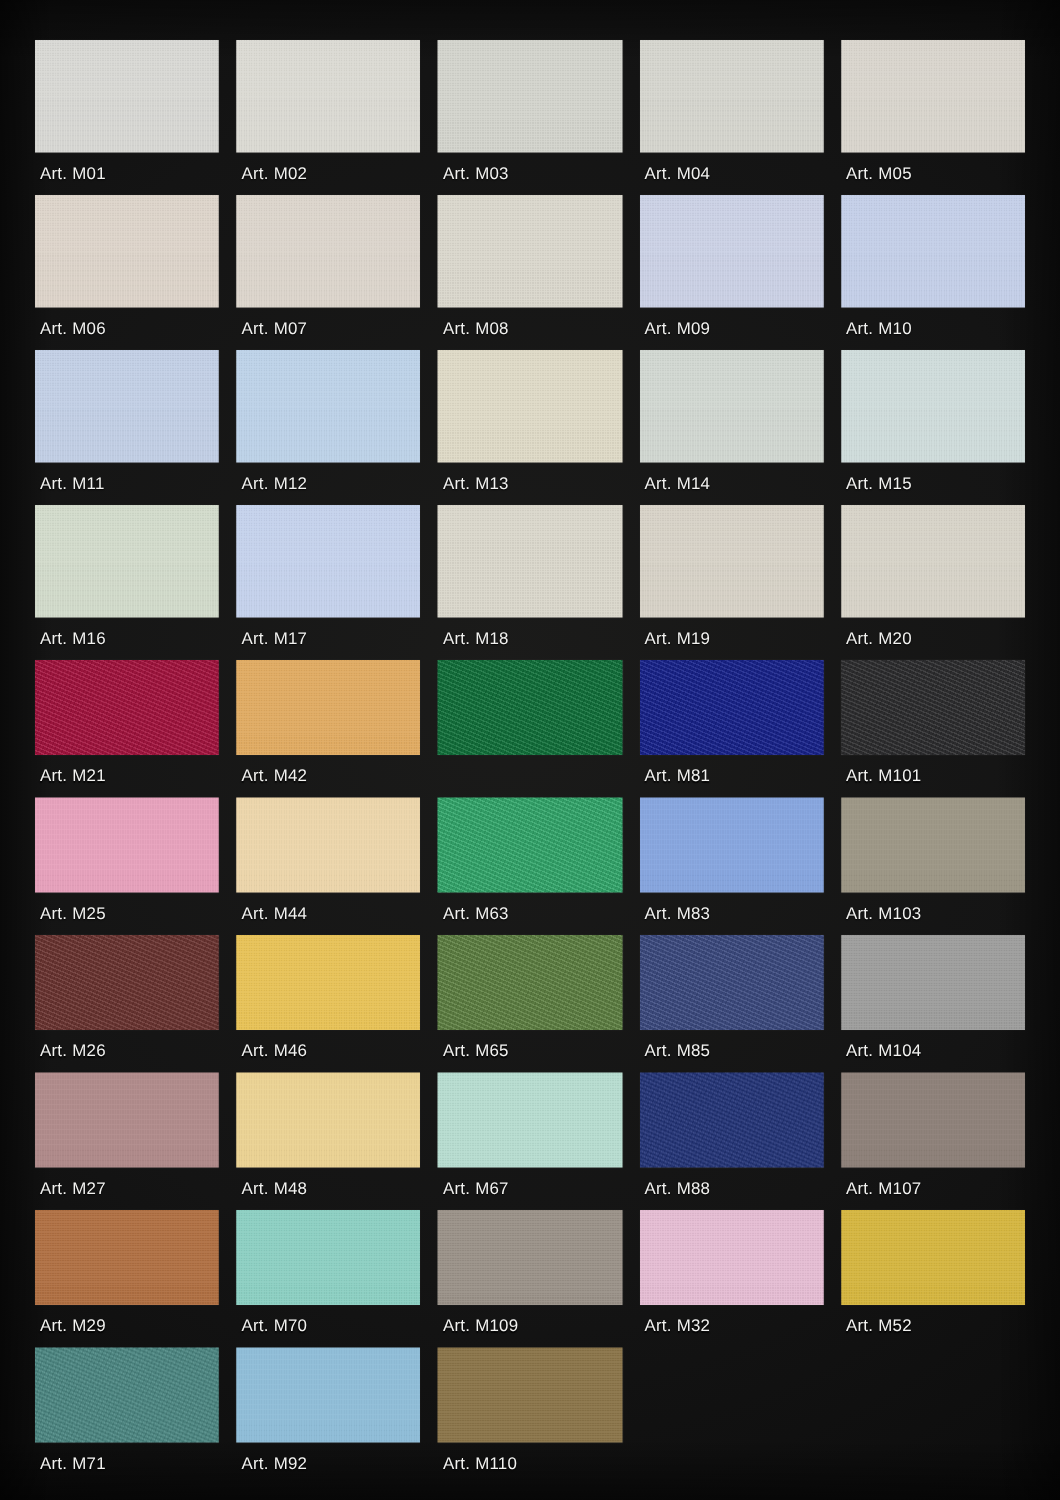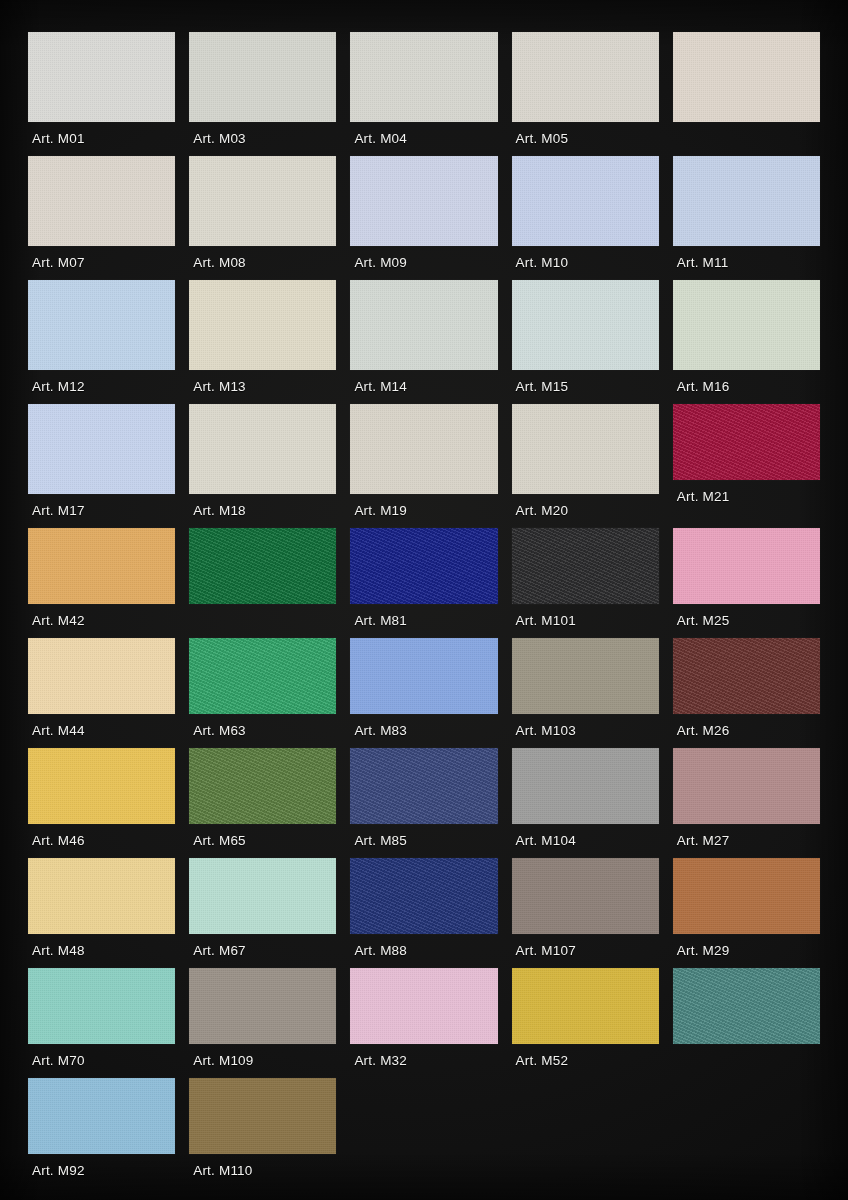--- a/index.html
+++ b/index.html
@@ -78,33 +78,38 @@
 </head>
 <body>
 
 <div id="board">
   <div class="grid">
       <div class="cell r-tall">
         <div class="swatch" style="background: rgb(217, 217, 213);"></div>
         <div class="label">Art. M01</div>
       </div>
       <div class="cell r-tall">
+        <div class="swatch" style="background: rgb(219, 218, 211);"></div>
+        <div class="label">Art. M02</div>
+      </div>
+      <div class="cell r-tall">
         <div class="swatch" style="background: rgb(211, 212, 205);"></div>
         <div class="label">Art. M03</div>
       </div>
       <div class="cell r-tall">
         <div class="swatch" style="background: rgb(214, 214, 207);"></div>
         <div class="label">Art. M04</div>
       </div>
       <div class="cell r-tall">
         <div class="swatch" style="background: rgb(217, 213, 205);"></div>
         <div class="label">Art. M05</div>
       </div>
       <div class="cell r-tall">
         <div class="swatch" style="background: rgb(222, 213, 203);"></div>
+        <div class="label">Art. M06</div>
       </div>
       <div class="cell r-tall">
         <div class="swatch" style="background: rgb(220, 213, 204);"></div>
         <div class="label">Art. M07</div>
       </div>
       <div class="cell r-tall">
         <div class="swatch" style="background: rgb(219, 216, 205);"></div>
         <div class="label">Art. M08</div>
       </div>
       <div class="cell r-tall">
@@ -249,20 +254,21 @@
       <div class="cell r-short">
         <div class="swatch" style="background: rgb(229, 189, 211);"></div>
         <div class="label">Art. M32</div>
       </div>
       <div class="cell r-short">
         <div class="swatch" style="background: rgb(212, 181, 63);"></div>
         <div class="label">Art. M52</div>
       </div>
       <div class="cell r-short">
         <div class="swatch rough" style="background: rgb(77, 138, 133);"></div>
+        <div class="label">Art. M71</div>
       </div>
       <div class="cell r-short">
         <div class="swatch" style="background: rgb(143, 189, 216);"></div>
         <div class="label">Art. M92</div>
       </div>
       <div class="cell r-short">
         <div class="swatch" style="background: rgb(138, 116, 73);"></div>
         <div class="label">Art. M110</div>
       </div>
     </div>

